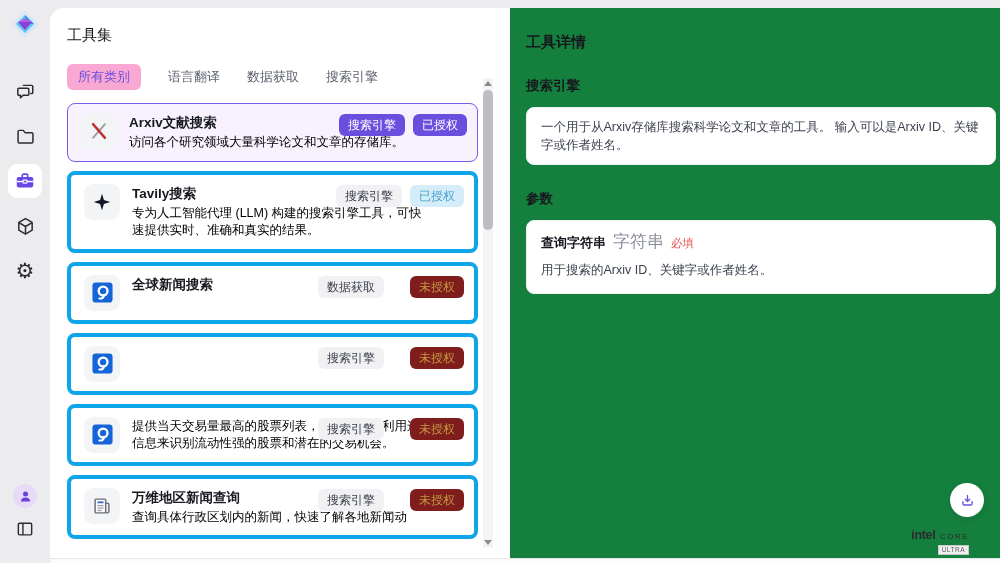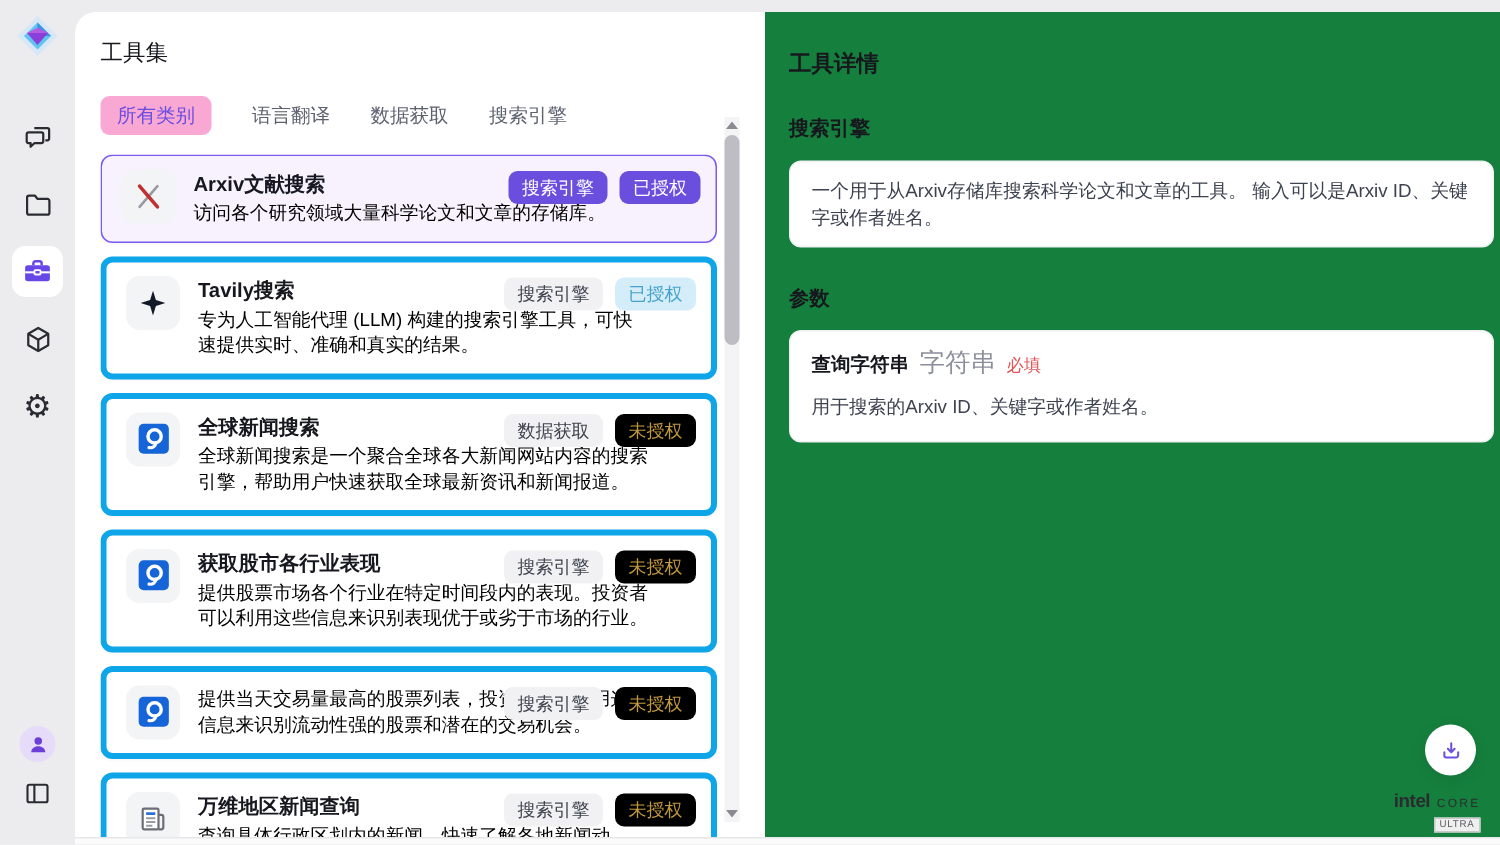--- a/index.html
+++ b/index.html
@@ -32,21 +32,21 @@
   .tool-card { position:relative; display:flex; gap:12px; padding:9px 12px 9px 13px; background:#fff; border:4px solid #0ea5e9; border-radius:8px; box-shadow:0 1px 2px rgba(20,20,40,.03); cursor:pointer; flex:none; }
   .tool-card.selected { border:1.5px solid #7a5af0; background:#f7f2fe; }
   .tool-icon { width:36px; height:36px; flex:none; border-radius:9px; background:#f3f4f6; display:flex; align-items:center; justify-content:center; }
   .tool-body { padding-top:1px; }
   .tool-name { font-size:13.5px; font-weight:700; color:#17181f; line-height:18px; margin-bottom:2px; }
   .tool-desc { font-size:12.5px; color:#000000; line-height:17.5px; width:300px; }
   .tool-badges { position:absolute; top:10px; right:10px; display:flex; gap:8px; }
   .badge { font-size:12px; height:22px; line-height:22px; padding:0 9px; border-radius:6px; white-space:nowrap; }
   .badge-solid  { background:#6a4fdf; color:#fff; }
   .badge-gray   { background:#f1f1f4; color:#3f434e; }
-  .badge-yellow { background:#000000; color:#c2983e; }
+  .badge-yellow { background:#7f1d1d; color:#c2983e;margin-left:18px; }
   .badge-blue   { background:#d4edf9; color:#47a3cd; }
 
   
   .scrollbar { position:absolute; top:70px; bottom:10px; right:17px; width:10px; background:#f4f4f6; }
   .sb-arrow { position:absolute; left:1px; width:0; height:0; border-left:4px solid transparent; border-right:4px solid transparent; cursor:pointer; }
   .sb-up   { top:3px;    border-bottom:5px solid #8a8a90; }
   .sb-down { bottom:3px; border-top:5px solid #8a8a90; }
   .sb-thumb { position:absolute; top:12px; left:0; width:10px; height:140px; background:#bdbdc3; border-radius:5px; cursor:pointer; }
 
   
@@ -56,21 +56,21 @@
   .d-card { background:#fff; border:1px solid #f0f0f3; border-radius:8px; padding:10px 14px; font-size:12.5px; color:#3d4250; line-height:18px; }
   .param-card { padding:12px 14px 14px; }
   .param-head { display:flex; align-items:baseline; gap:7px; }
   .param-name { font-size:13px; font-weight:700; color:#17181f; }
   .param-type { font-size:17px; color:#8a8f9b; }
   .param-req  { font-size:11.5px; color:#e25555; }
   .param-desc { margin-top:9px; font-size:12.5px; color:#3d4250; }
 
   
   .fab { position:absolute; right:16px; top:483px; width:34px; height:34px; border-radius:50%; background:#fff; box-shadow:0 2px 9px rgba(30,30,60,.14); display:flex; align-items:center; justify-content:center; cursor:pointer; z-index:6; }
-  .intel { position:absolute; right:13px; top:528px; text-align:right; z-index:6; line-height:11px; }
+  .intel { position:absolute; right:31px; top:528px; text-align:right; z-index:6; line-height:11px; }
   .intel-line { white-space:nowrap; color:#2b2b2f; }
   .intel-word { font-size:12.5px; font-weight:700; letter-spacing:-.3px; }
   .core-word  { font-size:11px; font-weight:400; letter-spacing:1.5px; font-variant:small-caps; }
   .ultra-badge { display:inline-block; margin-top:2px; font-size:6.5px; letter-spacing:.5px; color:#5a5a5e; background:#efeff0; border:1px solid #c9c9cc; padding:0 3px; line-height:8px; text-transform:uppercase; }
 </style>
 </head>
 <body>
 
 <div class="app">
 
@@ -180,40 +180,35 @@
   <div class="tool-card">
     <span class="tool-icon">
               <svg viewBox="0 0 24 24" width="23" height="23">
                 <rect x="1.5" y="1.5" width="21" height="21" rx="3.5" fill="#1565d8"></rect>
                 <circle cx="12.6" cy="10.4" r="4.6" fill="none" stroke="#fff" stroke-width="2.4"></circle>
                 <path d="M13.6 14.6c-.4 2.6-2.3 4-4.9 3.6" fill="none" stroke="#fff" stroke-width="2.2" stroke-linecap="round"></path>
               </svg>
             </span>
     <div class="tool-body">
       <div class="tool-name">全球新闻搜索</div>
-      <div class="tool-desc">全球新闻搜索是一个聚合全球各大新闻网站内容的搜索引擎，帮助用户快速获取全球最新资讯和新闻报道。</div>
     </div>
     <div class="tool-badges">
       <span class="badge badge-cat badge-gray">数据获取</span>
       <span class="badge badge-auth badge-yellow">未授权</span>
     </div>
   </div>
 
   <div class="tool-card">
     <span class="tool-icon">
               <svg viewBox="0 0 24 24" width="23" height="23">
                 <rect x="1.5" y="1.5" width="21" height="21" rx="3.5" fill="#1565d8"></rect>
                 <circle cx="12.6" cy="10.4" r="4.6" fill="none" stroke="#fff" stroke-width="2.4"></circle>
                 <path d="M13.6 14.6c-.4 2.6-2.3 4-4.9 3.6" fill="none" stroke="#fff" stroke-width="2.2" stroke-linecap="round"></path>
               </svg>
             </span>
-    <div class="tool-body">
-      <div class="tool-name">获取股市各行业表现</div>
-      <div class="tool-desc">提供股票市场各个行业在特定时间段内的表现。投资者可以利用这些信息来识别表现优于或劣于市场的行业。</div>
-    </div>
     <div class="tool-badges">
       <span class="badge badge-cat badge-gray">搜索引擎</span>
       <span class="badge badge-auth badge-yellow">未授权</span>
     </div>
   </div>
 
   <div class="tool-card">
     <span class="tool-icon">
               <svg viewBox="0 0 24 24" width="23" height="23">
                 <rect x="1.5" y="1.5" width="21" height="21" rx="3.5" fill="#1565d8"></rect>

